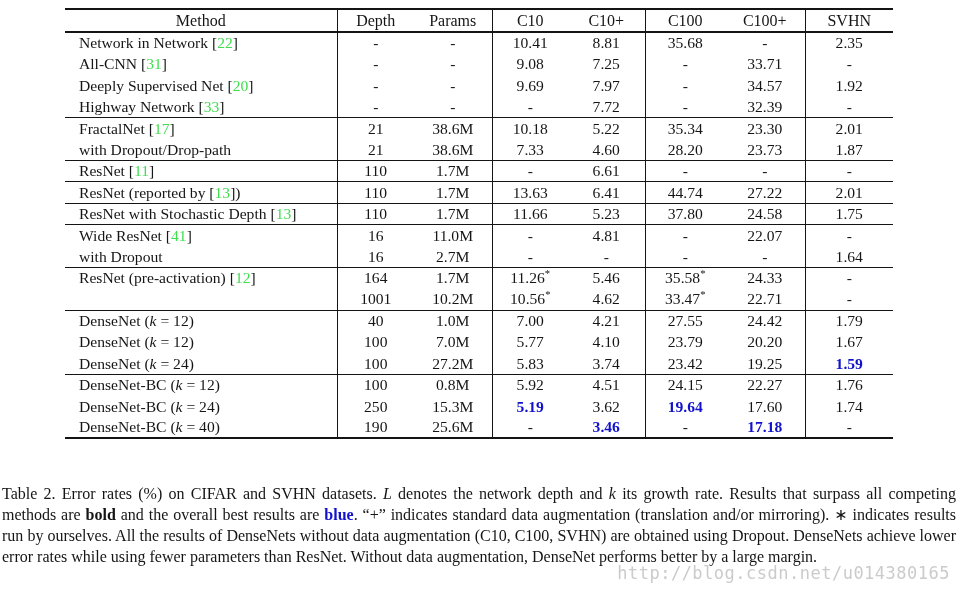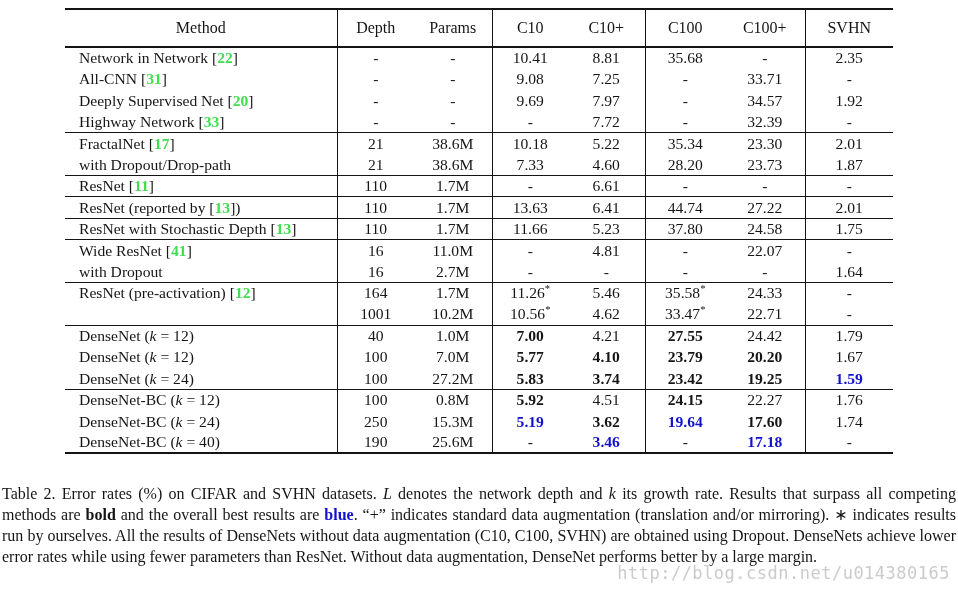--- a/index.html
+++ b/index.html
@@ -19,21 +19,21 @@
     border-collapse: collapse;
     table-layout: fixed;
     width: 828px;
     border-top: 2px solid #141414;
     border-bottom: 2px solid #141414;
     font-size: 15.6px;
   }
   thead th {
     font-weight: normal;
     text-align: center;
-    height: 38px;
+    height: 23px;
     border-bottom: 2px solid #141414;
     font-size: 16px;
   }
   tbody { border-top: 1.5px solid #141414; }
   td {
     height: 21.4px;
     text-align: center;
     vertical-align: middle;
     white-space: nowrap;
     line-height: 1;
@@ -42,22 +42,22 @@
     text-align: left;
     padding-left: 14px;
   }
   
   th:nth-child(1), td:nth-child(1),
   th:nth-child(3), td:nth-child(3),
   th:nth-child(5), td:nth-child(5),
   th:nth-child(7), td:nth-child(7) {
     border-right: 1.5px solid #141414;
   }
-  .cite { color: var(--cite-green, #41dd4f); font-weight: bold; }
-  td.b  { font-weight: bold; margin-left: 31px; }
+  .cite { color: var(--cite-green, #41dd4f); }
+  td.b  { font-weight: normal; margin-left: 31px; }
   td.bb { font-weight: bold; color: var(--best-blue, #1212cc); margin-top: 24px; }
   sup { font-size: 68%; vertical-align: super; line-height: 0; }
   i { font-style: italic; }
   .caption {
     position: absolute;
     left: 2px; top: 484px;
     width: 954px;
     font-size: 16px;
     line-height: 20.9px;
     text-align: justify;

